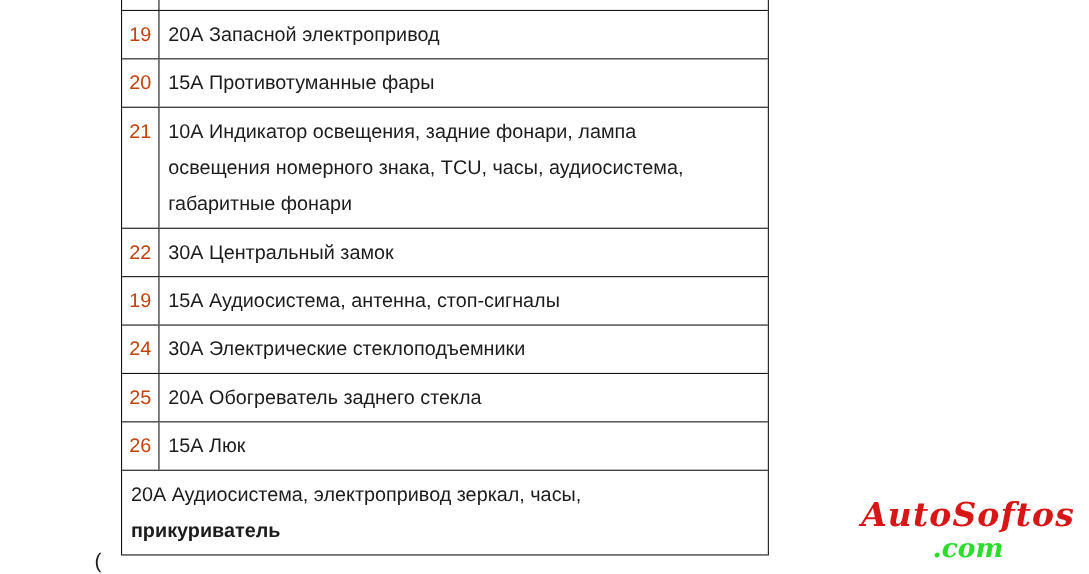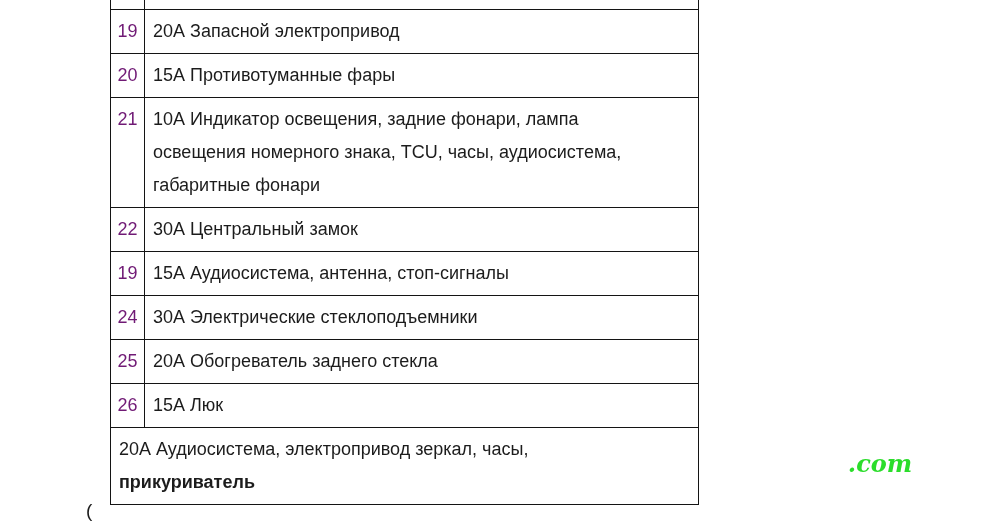--- a/index.html
+++ b/index.html
@@ -31,21 +31,21 @@
   }
   .row.partial { height: 10px; }
   .cell-num {
     flex: 0 0 34px;
     width: 34px;
     border-right: 1px solid #141414;
     text-align: center;
     padding: 5px 1px;
     font-size: 18px;
     line-height: 33px;
-    color: #701a75;
+    color: #c2410c;
   }
   .cell-desc {
     flex: 1 1 auto;
     padding: 5px 10px 5px 8px;
     font-size: 18px;
     line-height: 33px;
     color: #1c1c1c;
     white-space: normal;
   }
   .cell-desc .bold { font-weight: bold; }
@@ -131,16 +131,17 @@
   </div>
 
   <div class="row">
     <div class="cell-desc"><span>20А Аудиосистема, электропривод зеркал, часы,</span><br><span class="bold">прикуриватель</span></div>
   </div>
 </div>
 
   <div class="stray">(</div>
 
   <div class="watermark">
+    <div class="wm-brand" style="color: rgb(216, 22, 22);">AutoSoftos</div>
     <div class="wm-tld" style="color: rgb(43, 221, 43);">.com</div>
   </div>
 
 </div>
 
 </body></html>

